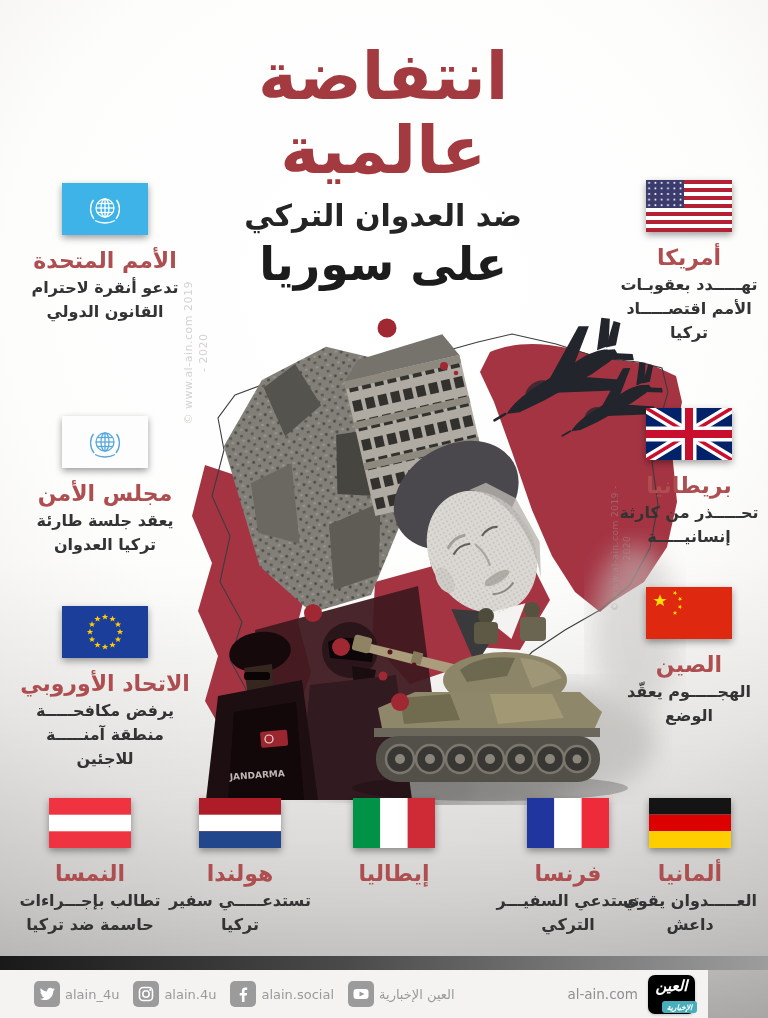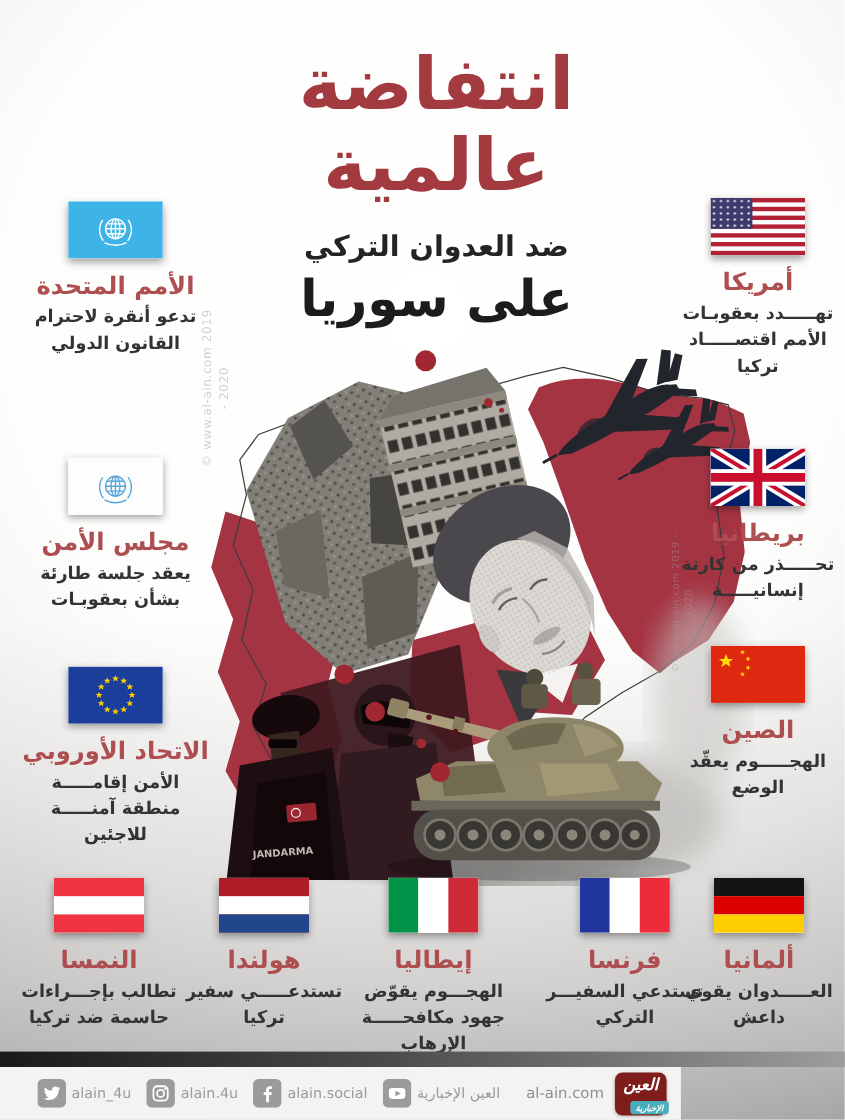--- a/index.html
+++ b/index.html
@@ -6,45 +6,45 @@
   body{width:768px;height:1018px;font-family:"DejaVu Sans",sans-serif;}
   .poster{position:relative;width:768px;height:1018px;overflow:hidden;
     background:
       linear-gradient(180deg, rgba(0,0,0,0) 55%, rgba(0,0,0,0.10) 88%, rgba(0,0,0,0.18) 100%),
       radial-gradient(130% 95% at 50% 28%, #ffffff 0%, #fdfdfc 38%, #f1f0ee 58%, #d9d7d5 78%, #b9b6b5 96%, #aeabaa 100%);
   }
   .ar{direction:rtl;}
   
   .title-block{position:absolute;top:40px;right:246px;text-align:center;z-index:5;}
   .title-red{font-size:66px;line-height:1.12;font-weight:bold;color:#a23a40;white-space:pre-line;}
-  .title-sub{margin-top:22px;font-size:26px;font-weight:bold;color:#242424;}
+  .title-sub{margin-top:10px;font-size:30px;font-weight:bold;color:#242424;}
   .title-sub2{margin-top:4px;font-size:46px;font-weight:bold;color:#1c1c1c;}
   
   .item{position:absolute;text-align:center;z-index:6;}
   .item .flag{display:inline-block;box-shadow:0 3px 7px rgba(0,0,0,.38);line-height:0;background:#fff;}
   .item .cname{margin-top:9px;font-size:22px;font-weight:bold;color:#ae4e50;}
   .item .ctext{margin-top:3px;font-size:16px;line-height:1.5;font-weight:bold;color:#333;white-space:pre-line;}
   .col-left{left:16px;width:178px;}
   .col-right{left:618px;width:142px;}
   .row-bottom{top:798px;width:152px;}
   
   .wm{position:absolute;width:150px;text-align:center;color:#a09d9a;opacity:.45;
       font-size:11px;line-height:1.35;letter-spacing:.5px;transform:rotate(-90deg);z-index:4;}
   
   .collage{position:absolute;left:160px;top:300px;width:530px;height:505px;z-index:2;}
   
   .footer-bar{position:absolute;left:0;top:956px;width:768px;height:14px;
       background:linear-gradient(90deg,#191919 0%,#4a4a4a 45%,#9d9d9d 100%);z-index:7;}
-  .footer{position:absolute;left:0;top:970px;width:619px;height:48px;background:#f4f3f1;z-index:7;}
+  .footer{position:absolute;left:0;top:970px;width:708px;height:48px;background:#f4f3f1;z-index:7;}
   .social{position:absolute;left:34px;top:0;height:48px;display:flex;align-items:center;gap:14px;}
   .s-item{display:flex;align-items:center;gap:5px;cursor:pointer;}
   .s-item .lbl{font-size:13px;color:#9a9a9a;}
   .site{position:absolute;right:70px;top:0;height:48px;display:flex;align-items:center;
       font-size:13.5px;color:#8f8f8f;}
-  .logo{position:absolute;right:13px;top:5px;width:47px;height:39px;background:#7f1d1d;border-radius:7px;
+  .logo{position:absolute;right:13px;top:5px;width:47px;height:39px;background:#000000;border-radius:7px;
       box-shadow:0 1px 3px rgba(0,0,0,.2);text-align:center;}
   .logo .l1{font-size:15px;font-weight:bold;color:#fff;line-height:22px;font-style:italic;}
   .logo .l2{position:absolute;right:-2px;bottom:1px;background:#49aebc;color:#fff;font-size:7.5px;
       font-weight:bold;padding:1.5px 5px;border-radius:3px;font-style:italic;}
   .hide{position:absolute;width:0;height:0;overflow:hidden;}
 </style>
 </head>
 <body>
 
 <svg class="hide" aria-hidden="true">
@@ -248,21 +248,21 @@
     <span class="flag">
       <svg width="86" height="52" viewBox="0 0 86 52">
           <rect width="86" height="52" fill="#fdfdfd"></rect>
           <g color="#58a8da">
             <use href="#unemb" transform="translate(43,26)"></use>
           </g>
         </svg>
     </span>
     <div class="cname ar">مجلس الأمن</div>
     <div class="ctext ar">يعقد جلسة طارئة
-بشأن بعقوبـات</div>
+تركيا العدوان</div>
   </div>
 
   <div class="item col-left" style="top:606px;">
     <span class="flag">
       <svg width="86" height="52" viewBox="0 0 86 52">
           <rect width="86" height="52" fill="#1b3e9b"></rect>
         <g fill="#ffcc00">
           <use href="#star5" transform="translate(43,11) scale(.32)"></use>
             <use href="#star5" transform="translate(50.5,13) scale(.32)"></use>
           <use href="#star5" transform="translate(56,18.5) scale(.32)"></use>
@@ -272,21 +272,21 @@
           <use href="#star5" transform="translate(43,41) scale(.32)"></use>
             <use href="#star5" transform="translate(35.5,39) scale(.32)"></use>
           <use href="#star5" transform="translate(30,33.5) scale(.32)"></use>
             <use href="#star5" transform="translate(28,26) scale(.32)"></use>
           <use href="#star5" transform="translate(30,18.5) scale(.32)"></use>
             <use href="#star5" transform="translate(35.5,13) scale(.32)"></use>
         </g>
         </svg>
     </span>
     <div class="cname ar">الاتحاد الأوروبي</div>
-    <div class="ctext ar">الأمن إقامـــــة
+    <div class="ctext ar">يرفض مكافحـــــة
 منطقة آمنـــــة
 للاجئين</div>
   </div>
 
   <div class="item col-right" style="top:180px;">
     <span class="flag">
       <svg width="86" height="52" viewBox="0 0 86 52">
           <rect width="86" height="52" fill="#b22234"></rect>
         <g fill="#fff">
             <rect y="4" width="86" height="4"></rect>
@@ -368,23 +368,20 @@
 
   <div class="item row-bottom" style="left:318px;">
     <span class="flag">
       <svg width="82" height="50" viewBox="0 0 82 50">
           <rect width="27.3" height="50" fill="#009246"></rect>
           <rect x="27.3" width="27.3" height="50" fill="#fff"></rect>
           <rect x="54.6" width="27.4" height="50" fill="#ce2b37"></rect>
         </svg>
     </span>
     <div class="cname ar">إيطاليا</div>
-    <div class="ctext ar">الهجـــوم يقوّض
-جهود مكافحـــــة
-الإرهاب</div>
   </div>
 
   <div class="item row-bottom" style="left:492px;">
     <span class="flag">
       <svg width="82" height="50" viewBox="0 0 82 50">
           <rect width="27.3" height="50" fill="#21359f"></rect>
           <rect x="27.3" width="27.3" height="50" fill="#fff"></rect>
           <rect x="54.6" width="27.4" height="50" fill="#ee2b3b"></rect>
         </svg>
     </span>

